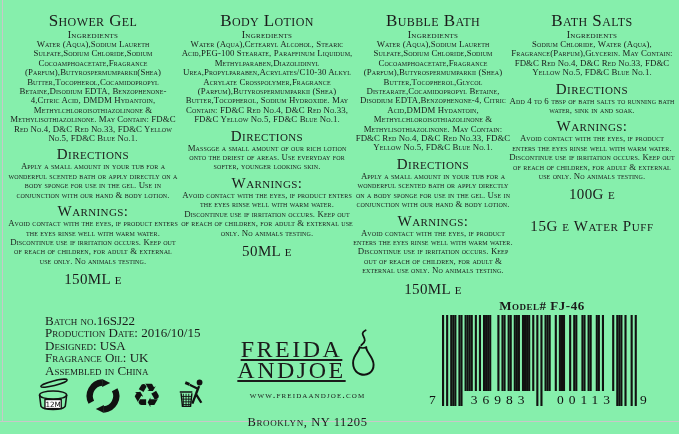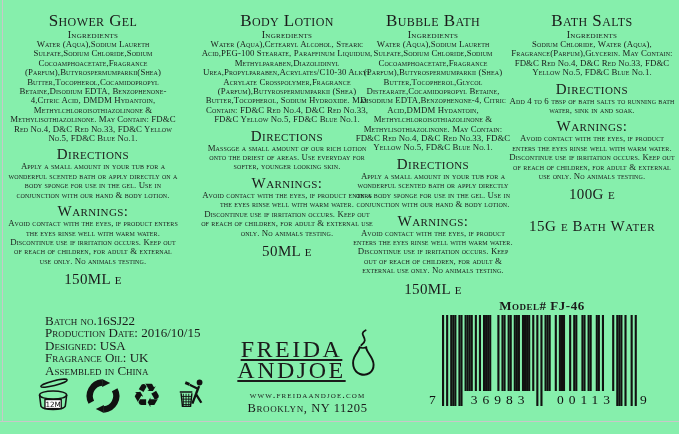--- a/index.html
+++ b/index.html
@@ -8,21 +8,21 @@
     position:relative; width:679px; height:434px; background:#86efac;
     color:#1b1b1b; font-family:"Liberation Serif", serif;
     font-variant: small-caps; overflow:hidden;
   }
   .edge-left  { position:absolute; left:2px; top:0; width:1px; height:421px; background:#c8c8c8; }
   .edge-bottom{ position:absolute; left:0; top:421px; width:679px; height:1px; background:#c8c8c8; }
 
   
   .col { position:absolute; top:11px; text-align:center; }
   .col-1 { left:8px;   width:170px; }
-  .col-2 { left:181px; width:172px;margin-left:20px; }
+  .col-2 { left:181px; width:172px; }
   .col-3 { left:352px; width:162px; }
   .col-4 { left:509px; width:166px; }
   .title { font-size:17px; line-height:19px; letter-spacing:.4px; font-weight:normal; }
   .sub   { font-size:10px; line-height:10px; letter-spacing:.3px; }
   .body  { font-size:8.8px; line-height:9.4px; letter-spacing:.1px; }
   .sec   { font-size:15px; line-height:16px; margin-top:3px; font-weight:normal; letter-spacing:.4px; }
   .size  { font-size:15px; margin-top:5px; letter-spacing:.4px; }
   .puff  { font-size:15px; margin-top:15px; letter-spacing:.6px; }
 
   
@@ -30,21 +30,21 @@
   .icons { position:absolute; left:34px; top:376px; display:flex; align-items:flex-end; gap:11px; }
   .icons svg { display:block; }
   .recycle-glyph { font-family:"DejaVu Sans", sans-serif; font-variant:normal; font-size:33px; line-height:36px; color:#111; }
 
   .logo { position:absolute; left:205px; top:328px; width:205px; text-align:center; }
   .logo-row { display:flex; justify-content:center; align-items:flex-start;text-decoration:underline; }
   .logo-names { padding-top:11px; }
   .logo-name { font-size:24px; line-height:21px; letter-spacing:2.5px; font-variant:normal; }
   .bottle { margin-left:2px; }
   .website { font-size:10.5px; letter-spacing:1.1px; margin-top:3px; }
-  .address { font-size:12.5px; letter-spacing:.6px; margin-top:1px; }
+  .address { font-size:12.5px; letter-spacing:.6px; margin-top:15px; }
 
   .model { position:absolute; left:428px; top:298px; width:228px; text-align:center;
            font-size:13px; font-weight:bold; letter-spacing:.5px; }
   .barcode { position:absolute; left:428px; top:315px; width:228px; height:96px; font-variant:normal; }
   .barcode svg { position:absolute; left:0; top:0; }
   .bc-digit { position:absolute; font-size:13.5px; color:#111; }
   .bc-first { left:1px;  top:77px; }
   .bc-g1 { left:36px;  top:77px; width:72px; text-align:center; letter-spacing:5px; }
   .bc-g2 { left:122px; top:77px; width:72px; text-align:center; letter-spacing:5px; }
   .bc-last { left:212px; top:77px; }
@@ -91,21 +91,21 @@
 
   <section class="col col-4">
     <h1 class="title">Bath Salts</h1>
     <div class="sub">Ingredients</div>
     <p class="body">Sodium Chloride, Water (Aqua), Fragrance(Parfum),Glycerin. May Contain: FD&amp;C Red No.4, D&amp;C Red No.33, FD&amp;C Yellow No.5, FD&amp;C Blue No.1.</p>
     <h2 class="sec">Directions</h2>
     <p class="body">Add 4 to 6 tbsp of bath salts to running bath water, sink in and soak.</p>
     <h2 class="sec">Warnings:</h2>
     <p class="body">Avoid contact with the eyes, if product enters the eyes rinse well with warm water. Discontinue use if irritation occurs. Keep out of reach of children, for adult &amp; external use only. No animals testing.</p>
     <div class="size">100G e</div>
-    <div class="puff">15G e Bath Water</div>
+    <div class="puff">15G e Water Puff</div>
   </section>
 
   <div class="batch">
     <div>Batch no.16SJ22</div>
     <div>Production Date: 2016/10/15</div>
     <div>Designed: USA</div>
     <div>Fragrance Oil: UK</div>
     <div>Assembled in China</div>
   </div>
 

